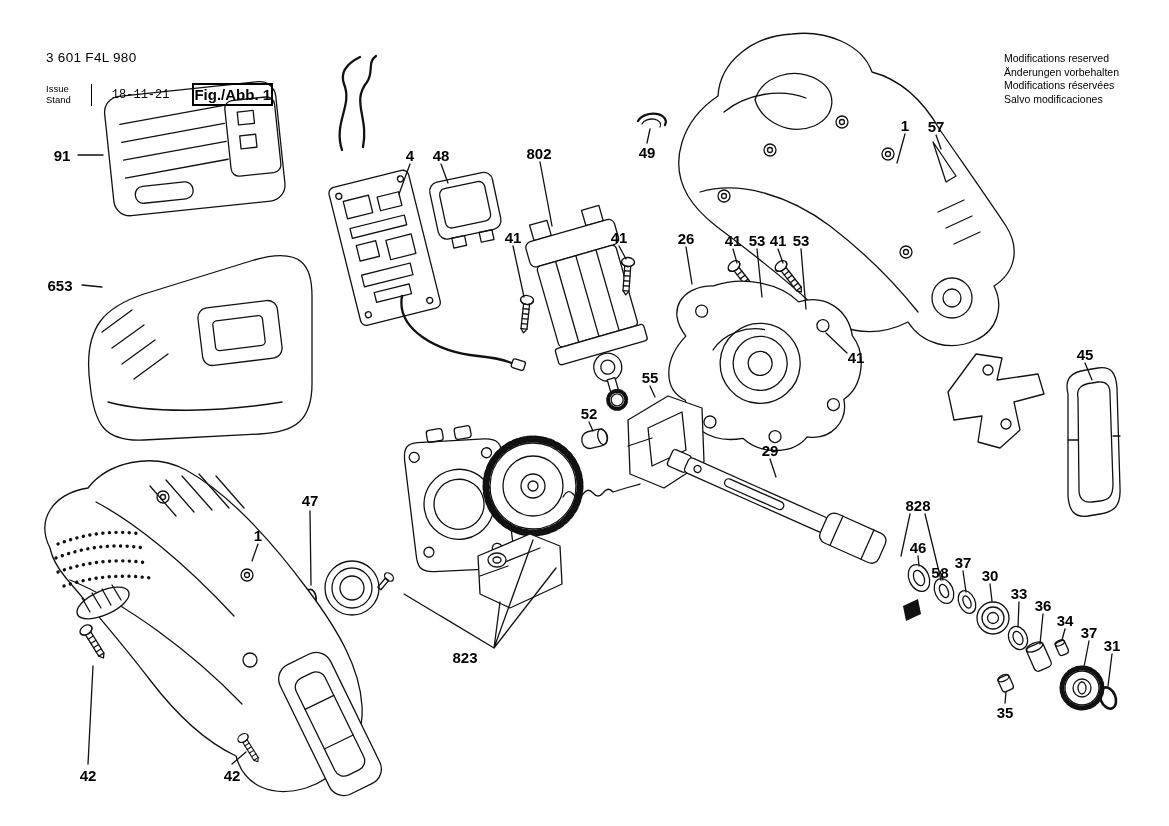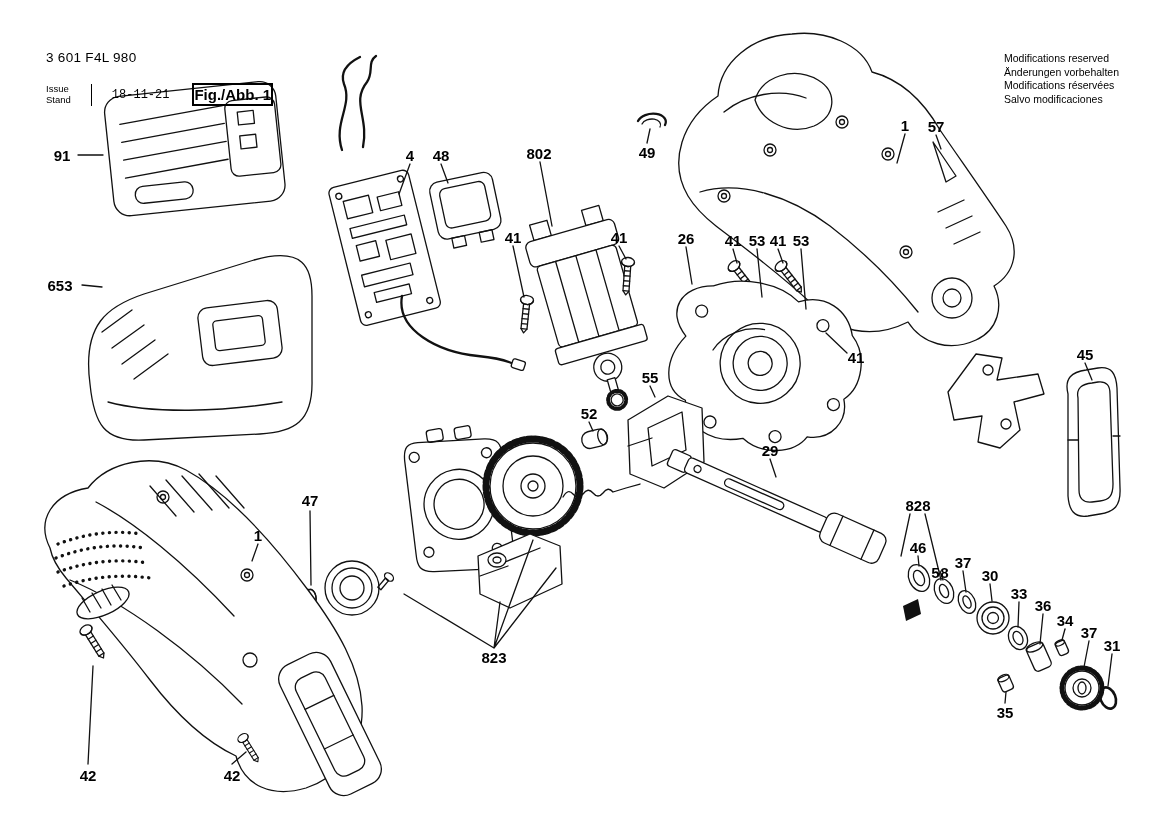--- a/index.html
+++ b/index.html
@@ -360,21 +360,21 @@
       <span class="part-label" style="left: 963px; top: 562px;">37</span>
       <span class="part-label" style="left: 990px; top: 575px;">30</span>
       <span class="part-label" style="left: 1019px; top: 593px;">33</span>
       <span class="part-label" style="left: 1043px; top: 605px;">36</span>
       <span class="part-label" style="left: 1065px; top: 620px;">34</span>
       <span class="part-label" style="left: 1089px; top: 632px;">37</span>
       <span class="part-label" style="left: 1112px; top: 645px;">31</span>
       <span class="part-label" style="left: 1005px; top: 712px;">35</span>
       <span class="part-label" style="left: 310px; top: 500px;">47</span>
       <span class="part-label" style="left: 258px; top: 535px;">1</span>
-      <span class="part-label" style="left: 494px; top: 657px;">823</span>
+      <span class="part-label" style="left: 465px; top: 657px;">823</span>
       <span class="part-label" style="left: 88px; top: 775px;">42</span>
       <span class="part-label" style="left: 232px; top: 775px;">42</span>
     </div>
 
   <div class="title-block">
     <div class="part-no">3 601 F4L 980</div>
     <div class="issue-row">
       <div class="issue-stand">
         <span>Issue</span>
         <span>Stand</span>

